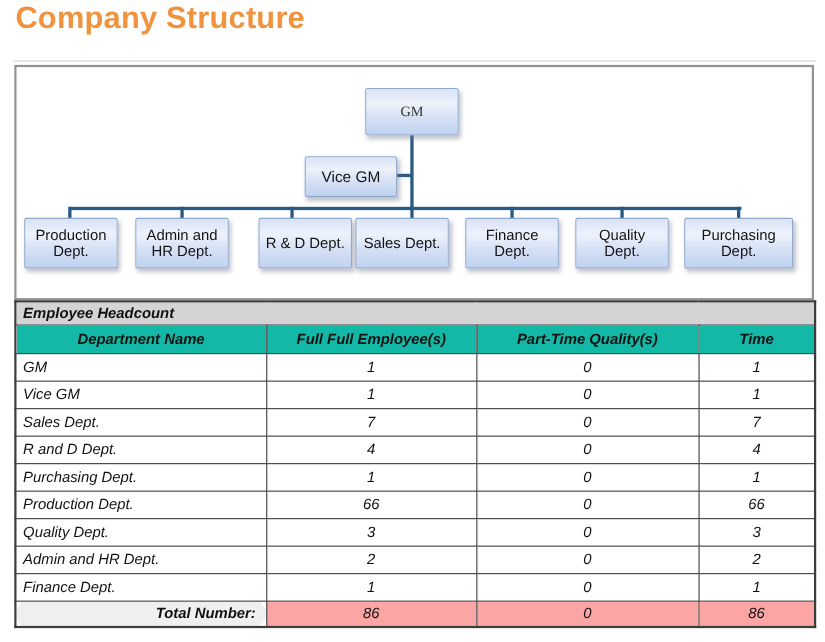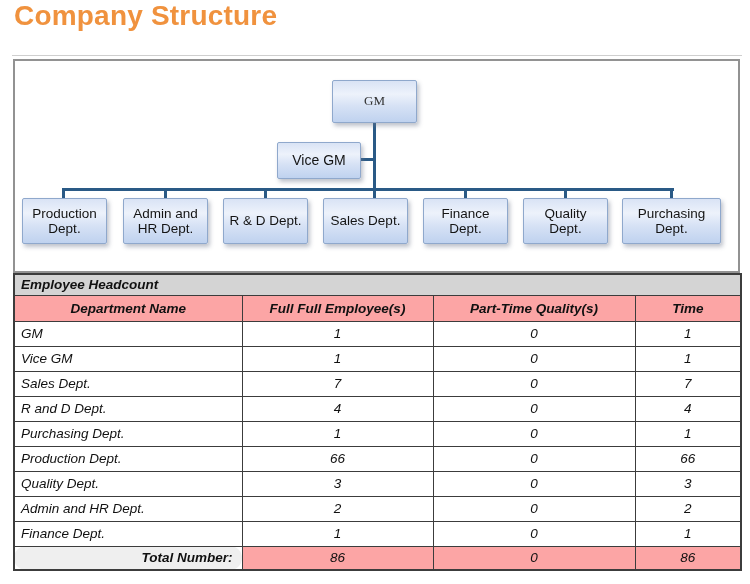--- a/index.html
+++ b/index.html
@@ -33,21 +33,21 @@
     display: flex; align-items: center; justify-content: center;
     text-align: center; font-size: 13.5px; line-height: 1.12; color: #141414;
     padding: 2px 3px;
   }
   .node-gm { left: 317px; top: 19px; width: 85px; height: 43px;
     font-family: "Liberation Serif", serif; font-size: 13px; color: #333; }
   .node-vicegm { left: 262px; top: 81px; width: 84px; height: 37px; font-size: 14px; }
   .dept { top: 137px; height: 46px; width: 85px; }
   .dept-0 { left: 7px; }
   .dept-1 { left: 108px; }
-  .dept-2 { left: 208px; }
+  .dept-2 { left: 220px; }
   .dept-3 { left: 308px; }
   .dept-4 { left: 408px; }
   .dept-5 { left: 508px; }
   .dept-6 { left: 607px; width: 99px; }
 
   .conn { position: absolute; background: #2A5A86; }
   .conn-gm-v { left: 358px; top: 62px; width: 3px; height: 68px; }
   .conn-vice-h { left: 346px; top: 97px; width: 13px; height: 3px; }
   .conn-dept-h { left: 48px; top: 127px; width: 611px; height: 3px; }
   .drop { top: 127px; width: 3px; height: 13px; }
@@ -69,21 +69,21 @@
   .headcount col.c-part { width: 202px; }
   .headcount col.c-total { width: 106px; }
   .headcount td, .headcount th {
     border: 1px solid #3C3C3C; padding: 0 6px; overflow: hidden; white-space: nowrap;
   }
   .headcount { border: 2px solid #3C3C3C; font-style: italic; }
   .section-row td {
     background: #D4D4D4; font-weight: bold; height: 21px; text-align: left;
   }
   .cols-row th {
-    background: #fca5a5; font-weight: bold; height: 26px; text-align: center;
+    background: #14b8a6; font-weight: bold; height: 26px; text-align: center;
   }
   .data-row td { height: 25px; background: #ffffff; }
   .data-row td.num { text-align: center; }
   .total-row td { height: 24px; }
   .total-row td.total-label {
     background: #EFEFEF; font-weight: bold; text-align: right; padding-right: 9px; border-radius: 12px;
   }
   .total-row td.num { text-align: center; background: #fca5a5; }
 </style>
 </head>

